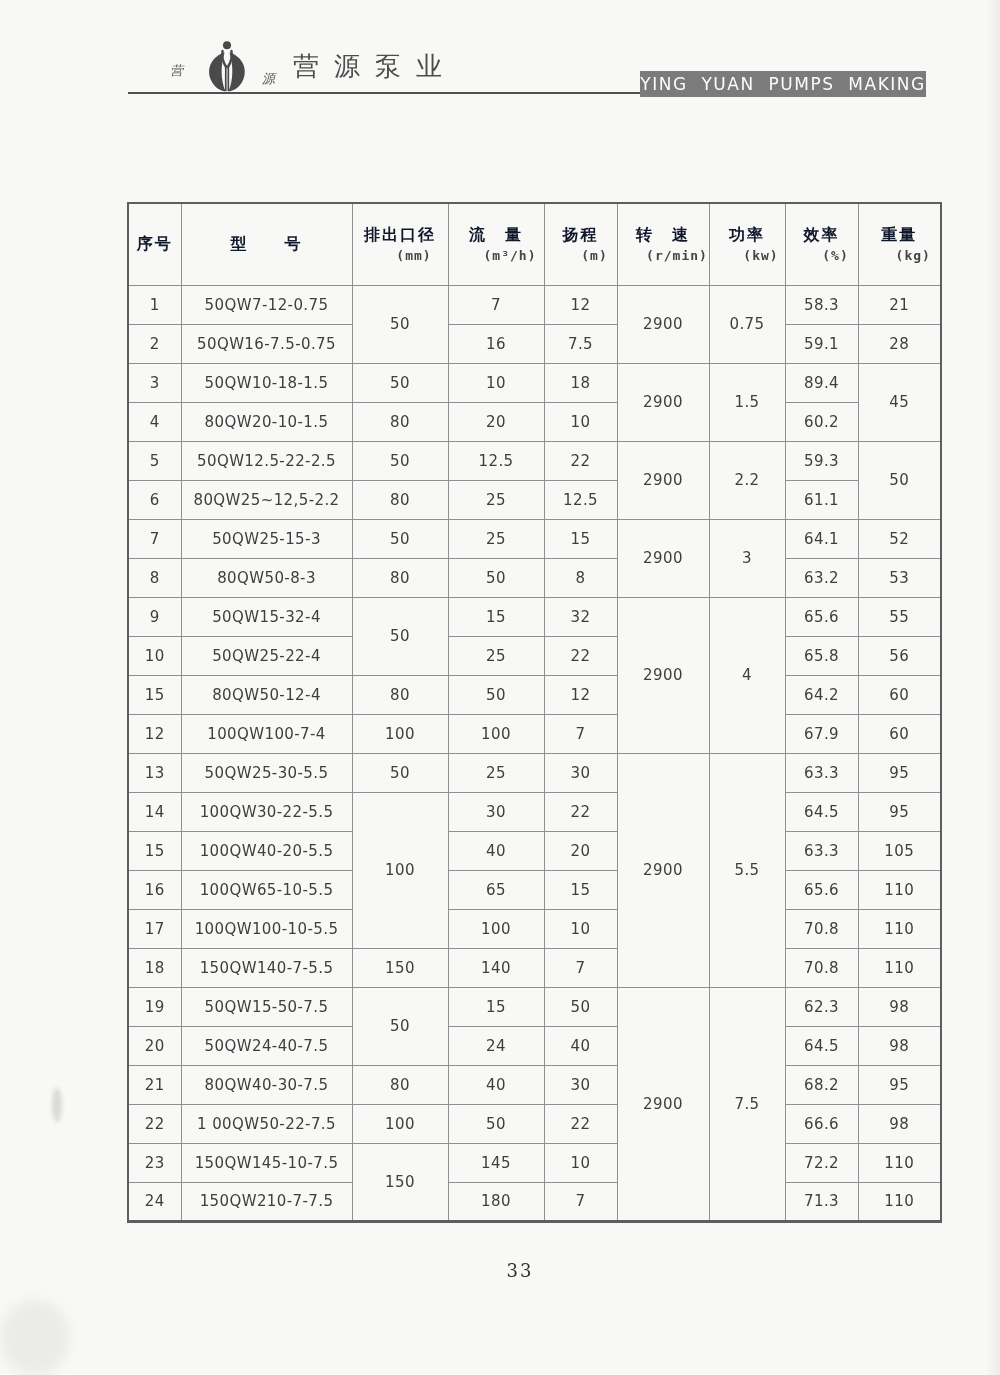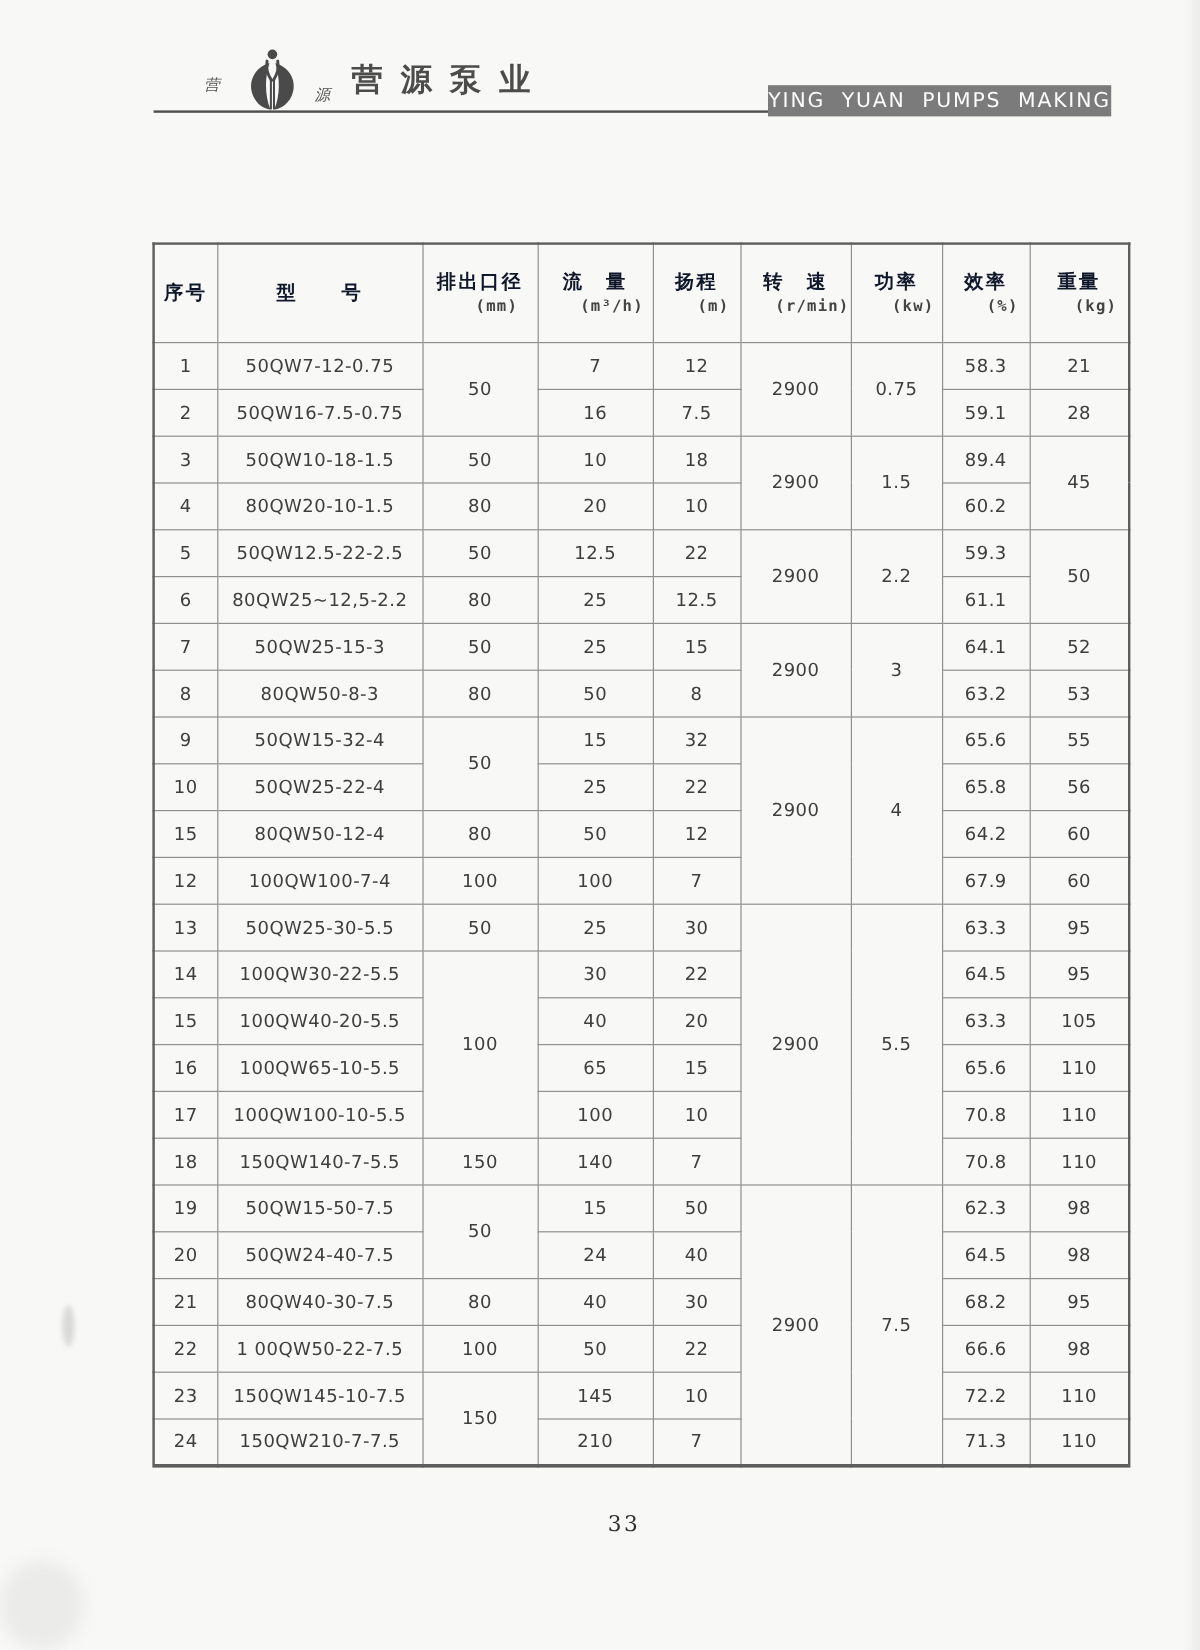--- a/index.html
+++ b/index.html
@@ -21,21 +21,21 @@
   .smudge-b{position:absolute;left:0px;top:1300px;width:70px;height:75px;
     background:rgba(90,90,85,0.08);border-radius:50%;filter:blur(6px);}
 
   
   .logo-emblem{position:absolute;left:200px;top:38px;width:54px;height:58px;}
   .logo-char-left{position:absolute;left:170px;top:62px;font-size:13px;color:#55554f;
     font-family:"DejaVu Serif","Liberation Serif",serif;font-style:italic;}
   .logo-char-right{position:absolute;left:262px;top:70px;font-size:13px;color:#55554f;
     font-family:"DejaVu Serif","Liberation Serif",serif;font-style:italic;}
   .company-cn{position:absolute;left:293px;top:49px;font-size:26px;letter-spacing:15px;
-    color:#4c4c4c;font-weight:700;white-space:nowrap;}
+    color:#4c4c4c;font-weight:400;white-space:nowrap;}
   .header-rule{position:absolute;left:128px;top:92px;width:512px;height:2px;background:#4f4f4f;}
   .banner{position:absolute;left:640px;top:71px;width:286px;height:26px;
     background:#7b7b7b;display:flex;align-items:center;justify-content:center;}
   .banner-text{color:#fcfcfc;font-weight:normal;font-size:17px;letter-spacing:1.5px;
     word-spacing:7px;white-space:nowrap;}
 
   
   .section-title{position:absolute;left:126px;top:168px;font-size:20px;font-weight:bold;
     color:#323232;letter-spacing:1px;}
 
@@ -360,21 +360,21 @@
             <td>150QW145-10-7.5</td>
             <td rowspan="2">150</td>
             <td>145</td>
             <td>10</td>
             <td>72.2</td>
             <td>110</td>
           </tr>
           <tr>
             <td>24</td>
             <td>150QW210-7-7.5</td>
-            <td>210</td>
+            <td>180</td>
             <td>7</td>
             <td>71.3</td>
             <td>110</td>
           </tr>
         </tbody>
     </table>
   </div>
 
   <div class="page-number">33</div>
 

